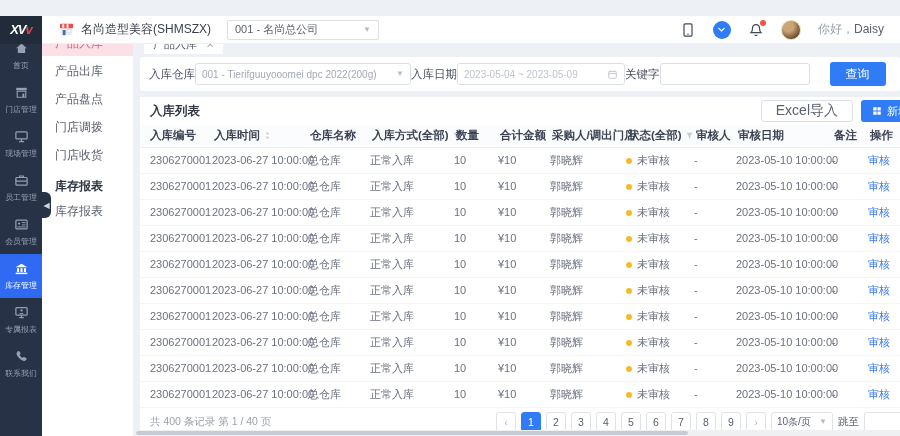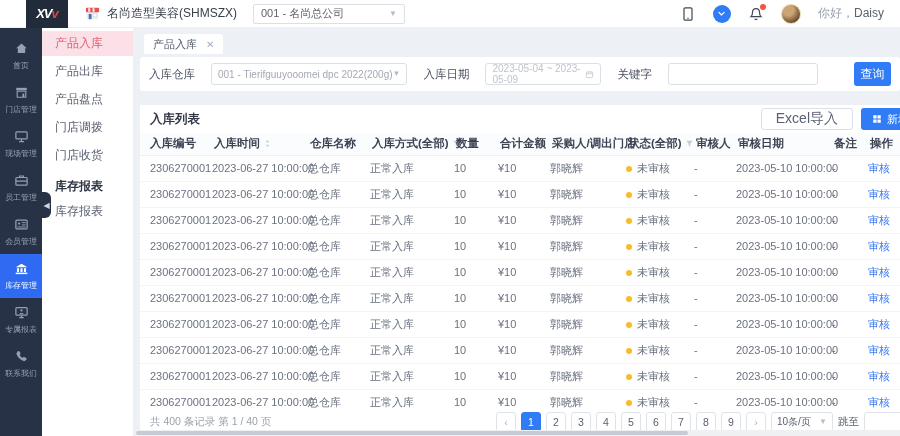--- a/index.html
+++ b/index.html
@@ -4,22 +4,22 @@
 <style>
   * { box-sizing: border-box; margin: 0; padding: 0; }
   html,body { width:900px; height:436px; overflow:hidden; }
   body {
     font-family:"Liberation Sans","DejaVu Sans",sans-serif;
     font-size:12px; color:#333; background:#edf0f4; position:relative;
   }
   .icon svg { width:100%; height:100%; display:block; }
 
   
-  .topbar { position:absolute; top:0; left:0; width:900px; height:28px; background:#fff;
-            border-bottom:1px solid #eef0f2; display:flex; align-items:center; z-index:6;padding-left:26px; }
+  .topbar { position:absolute; top:16px; left:0; width:900px; height:28px; background:#fff;
+            border-bottom:1px solid #eef0f2; display:flex; align-items:center; z-index:6; }
   .logo { width:42px; height:28px; background:#222b3a; color:#fff; display:flex;
           align-items:center; justify-content:center; font-weight:bold; font-style:italic; font-size:13px; letter-spacing:-1px; }
   .logo .v { color:#e24444; }
   .brand { display:flex; align-items:center; gap:6px; margin-left:16px; }
   .shop-icon { width:17px; height:17px; }
   .brand-name { font-size:12px; color:#3a404c; }
   .company-select { margin-left:16px; width:152px; height:20px; border:1px solid #dcdfe6; border-radius:2px;
           display:flex; align-items:center; justify-content:space-between; padding:0 7px; color:#606266; font-size:11px; cursor:pointer; }
   .caret { color:#b6bcc6; font-size:8px; line-height:1; }
   .topbar-right { margin-left:auto; display:flex; align-items:center; gap:17px; padding-right:16px; }
@@ -54,33 +54,33 @@
 
   
   .content { position:absolute; top:28px; left:134px; right:0; bottom:0; background:#edf0f4;
           display:flex; flex-direction:column; padding:4px 0 0 6px; overflow:hidden; }
   .tabbar { height:22px; display:flex; align-items:flex-end; padding-left:4px; flex:none; }
   .tab { background:#fff; border-radius:3px 3px 0 0; height:20px; display:flex; align-items:center; gap:9px;
           padding:0 9px; font-size:11px; color:#51586a; cursor:pointer; }
   .tab-close { color:#a5adbd; font-size:10px; cursor:pointer; }
 
   .filter-card { background:#fff; border-radius:3px; margin-top:3px; height:32px; flex:none;
-          display:flex; align-items:center; gap:16px; padding:17px 9px; margin-right:0; }
+          display:flex; align-items:center; gap:0; padding:17px 9px; margin-right:0; }
   .f-label { font-size:11.5px; color:#4a5160; white-space:nowrap; }
   .f-select { width:216px; height:22px; border:1px solid #dcdfe6; border-radius:3px; display:flex; align-items:center;
           justify-content:space-between; padding:0 6px; color:#a3a9b4; font-size:10px; cursor:pointer; }
   .f-select .val { overflow:hidden; white-space:nowrap; text-overflow:ellipsis; }
   .f-date { width:168px; height:22px; border:1px solid #dcdfe6; border-radius:3px; display:flex; align-items:center;
           justify-content:space-between; padding:0 6px; color:#bfc4cc; font-size:10px; cursor:pointer; }
   .cal-icon { width:11px; height:11px; color:#c0c4cc; }
   .f-input { width:150px; height:22px; border:1px solid #dcdfe6; border-radius:3px; font-size:11px; padding:0 6px; color:#333; outline:none; }
   .search-btn { margin-left:20px; width:56px; height:24px; background:#2f7cf6; color:#fff; border:none;
           border-radius:3px; font-size:12px; cursor:pointer; font-family:inherit; }
 
-  .table-card { background:#fff; border-radius:0; margin-top:14px; flex:1; display:flex; flex-direction:column; overflow:hidden; position:relative; }
+  .table-card { background:#fff; border-radius:0; margin-top:6px; flex:1; display:flex; flex-direction:column; overflow:hidden; position:relative; }
   .card-head { height:28px; flex:none; display:flex; align-items:center; padding:0 10px; }
   .card-title { font-size:12.5px; font-weight:bold; color:#333a46; }
   .head-btns { margin-left:auto; display:flex; align-items:center; gap:8px; }
   .excel-btn { height:22px; border:1px solid #dcdfe6; border-radius:3px; background:#fff; color:#5a6170;
           font-size:14px; padding:0 14px; cursor:pointer; font-family:inherit; }
   .add-btn { height:22px; border:none; border-radius:3px; background:#2f7cf6; color:#fff; font-size:11px;
           padding:0 11px; cursor:pointer; display:flex; align-items:center; gap:5px; margin-right:-30px; font-family:inherit; white-space:nowrap; }
   .add-btn .icon { width:10px; height:10px; }
 
   .table-scroll { flex:1; overflow:hidden; }

